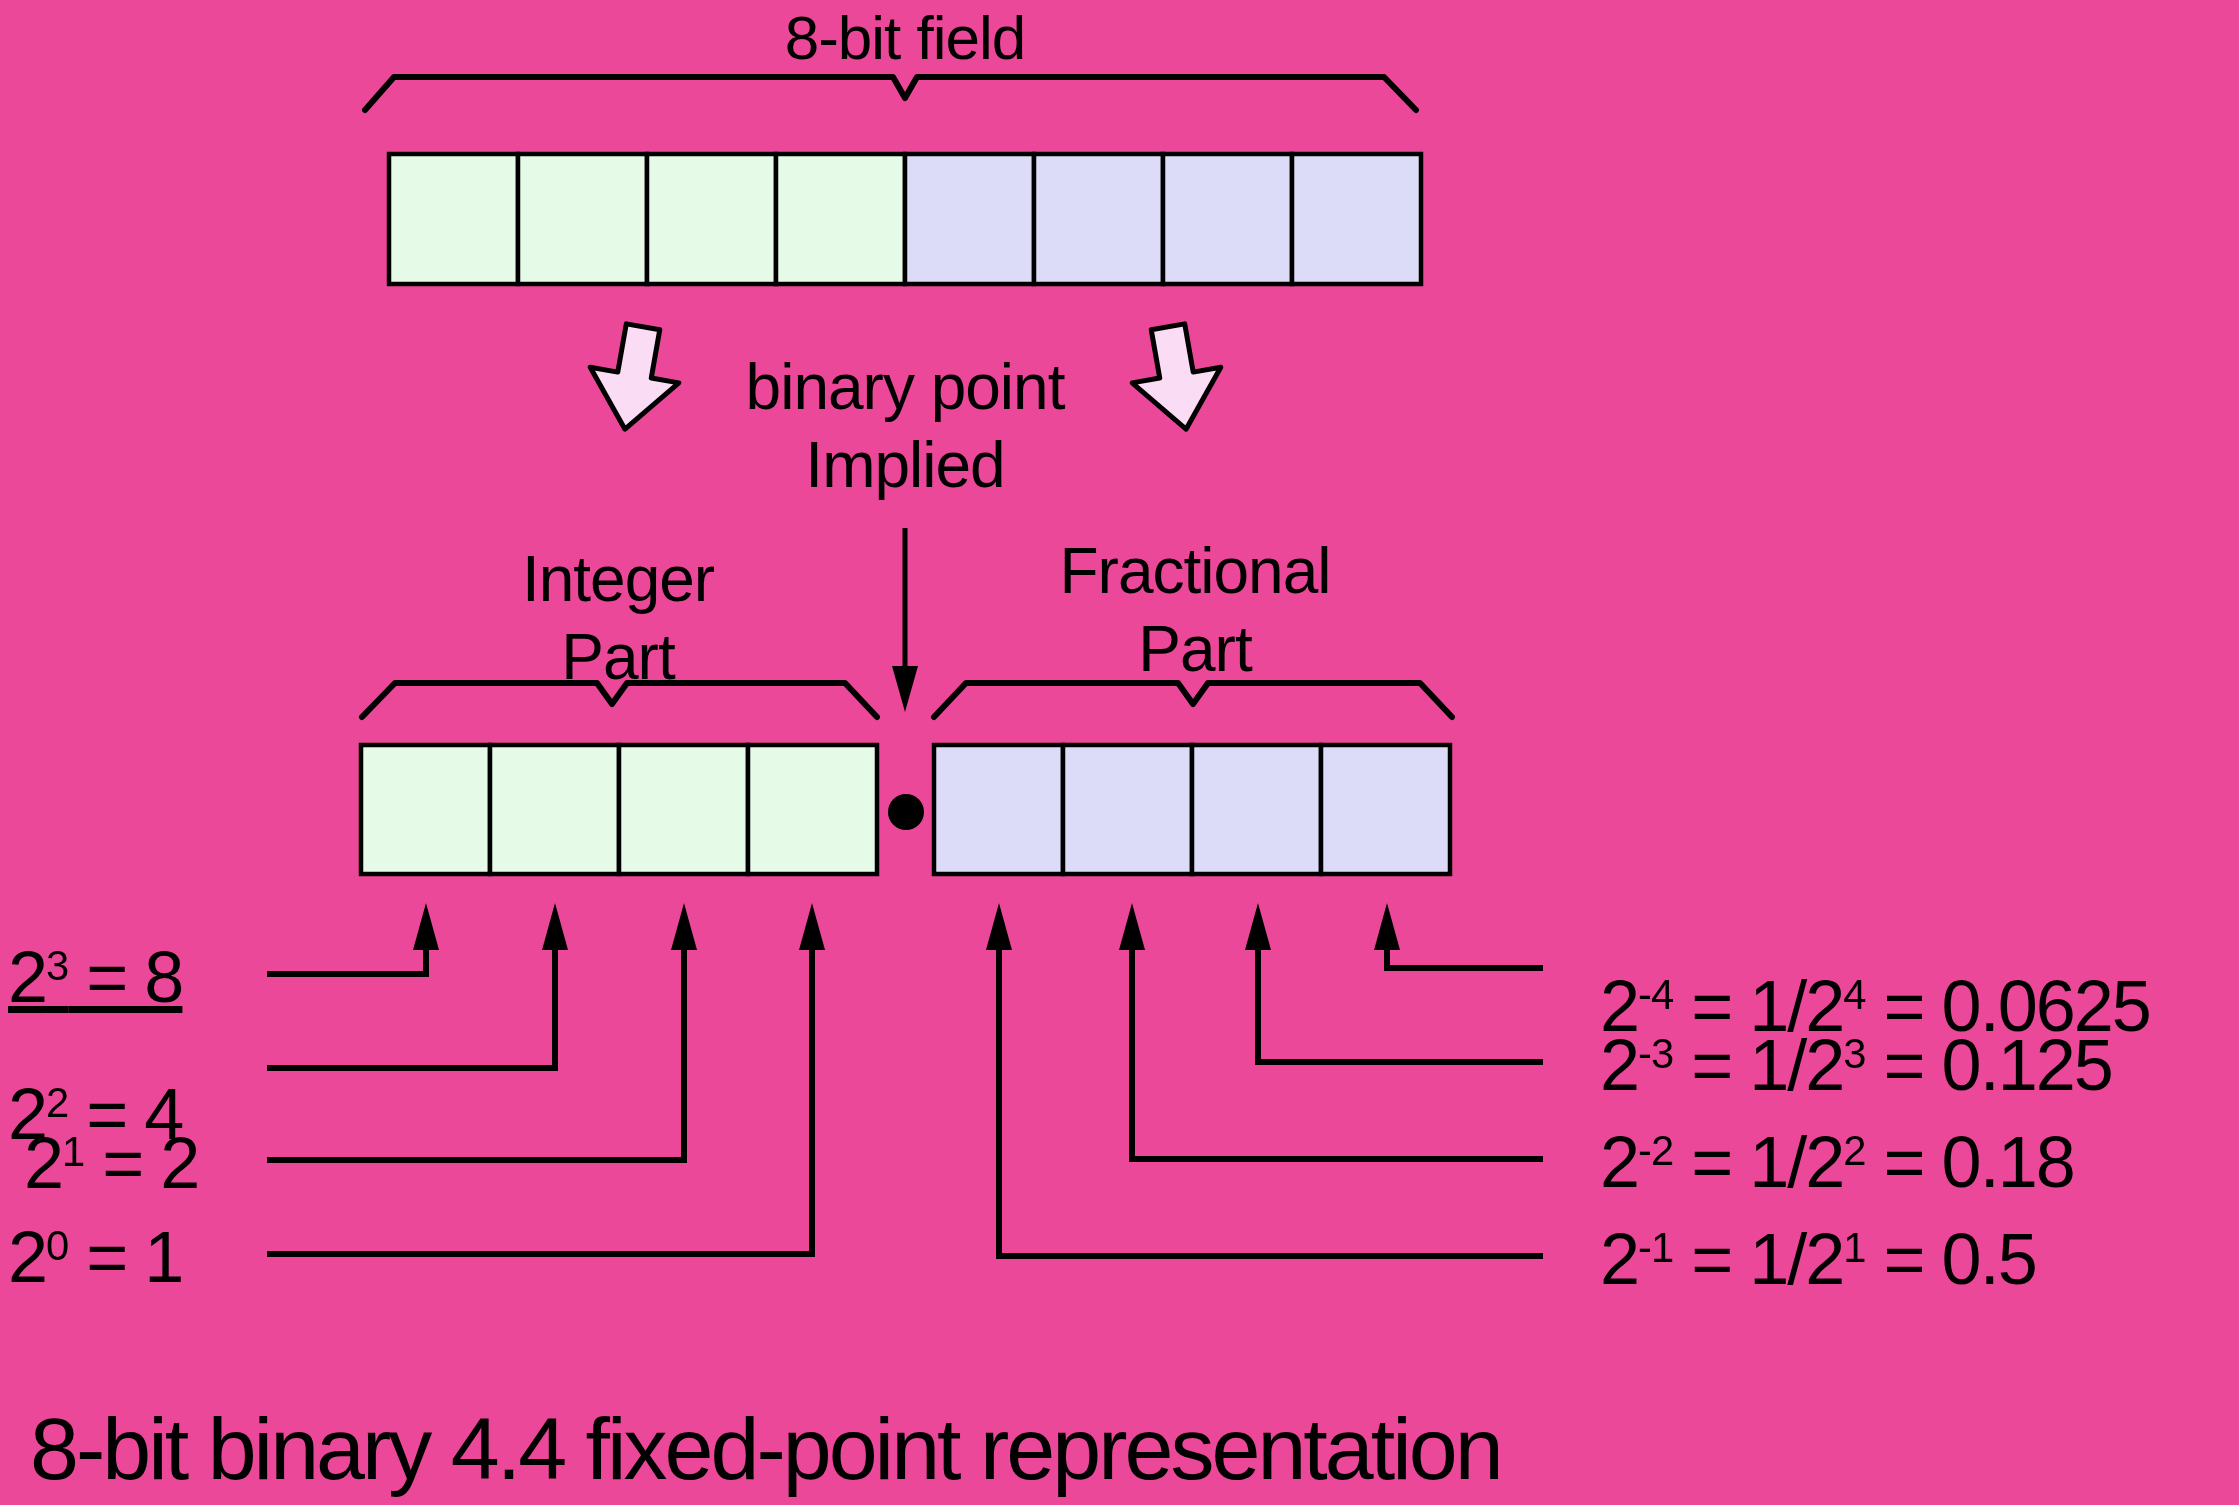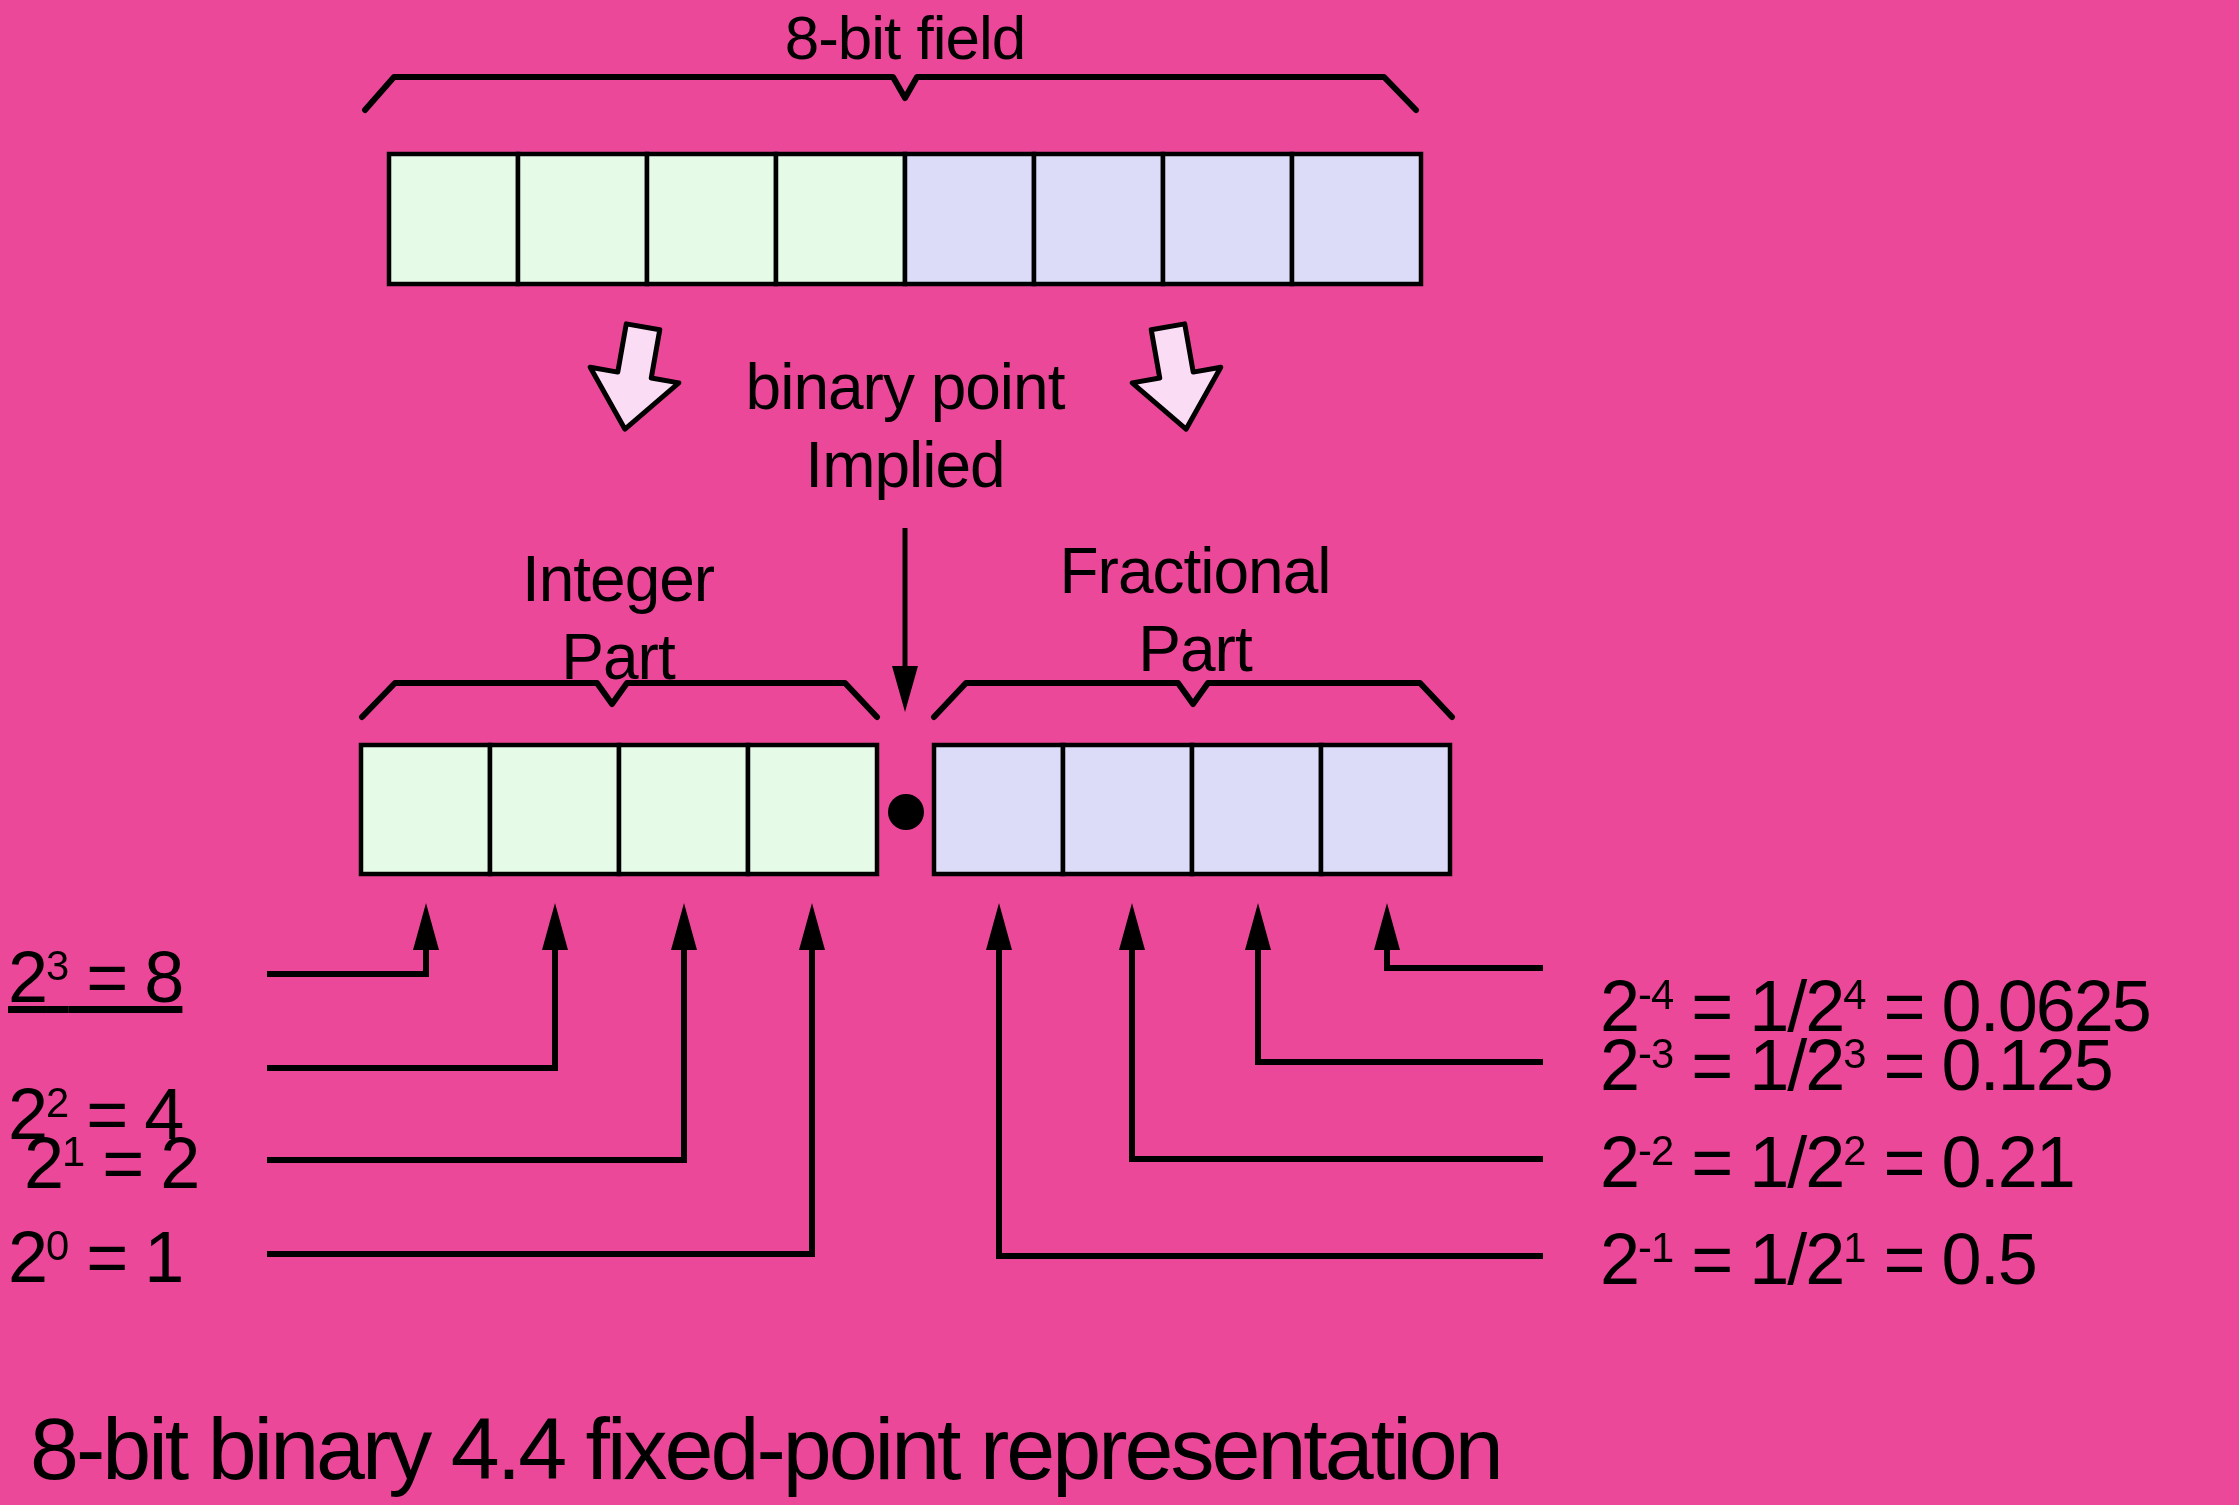--- a/index.html
+++ b/index.html
@@ -125,21 +125,21 @@
     <span>2</span><sup>0</sup><span> = 1</span>
   </div>
 
   <div class="label side-label" style="left:1600px; top:926px;margin-top:35px;">
     <span>2</span><sup>-4</sup><span> = 1/2</span><sup>4</sup><span> = 0.0625</span>
   </div>
   <div class="label side-label" style="left:1600px; top:1020px;">
     <span>2</span><sup>-3</sup><span> = 1/2</span><sup>3</sup><span> = 0.125</span>
   </div>
   <div class="label side-label" style="left:1600px; top:1117px;">
-    <span>2</span><sup>-2</sup><span> = 1/2</span><sup>2</sup><span> = 0.21</span>
+    <span>2</span><sup>-2</sup><span> = 1/2</span><sup>2</sup><span> = 0.18</span>
   </div>
   <div class="label side-label" style="left:1600px; top:1214px;">
     <span>2</span><sup>-1</sup><span> = 1/2</span><sup>1</sup><span> = 0.5</span>
   </div>
 
   <div class="label caption" style="left:30px; top:1398px;">8-bit binary 4.4 fixed-point representation</div>
 
 </div>
 
 </body></html>

